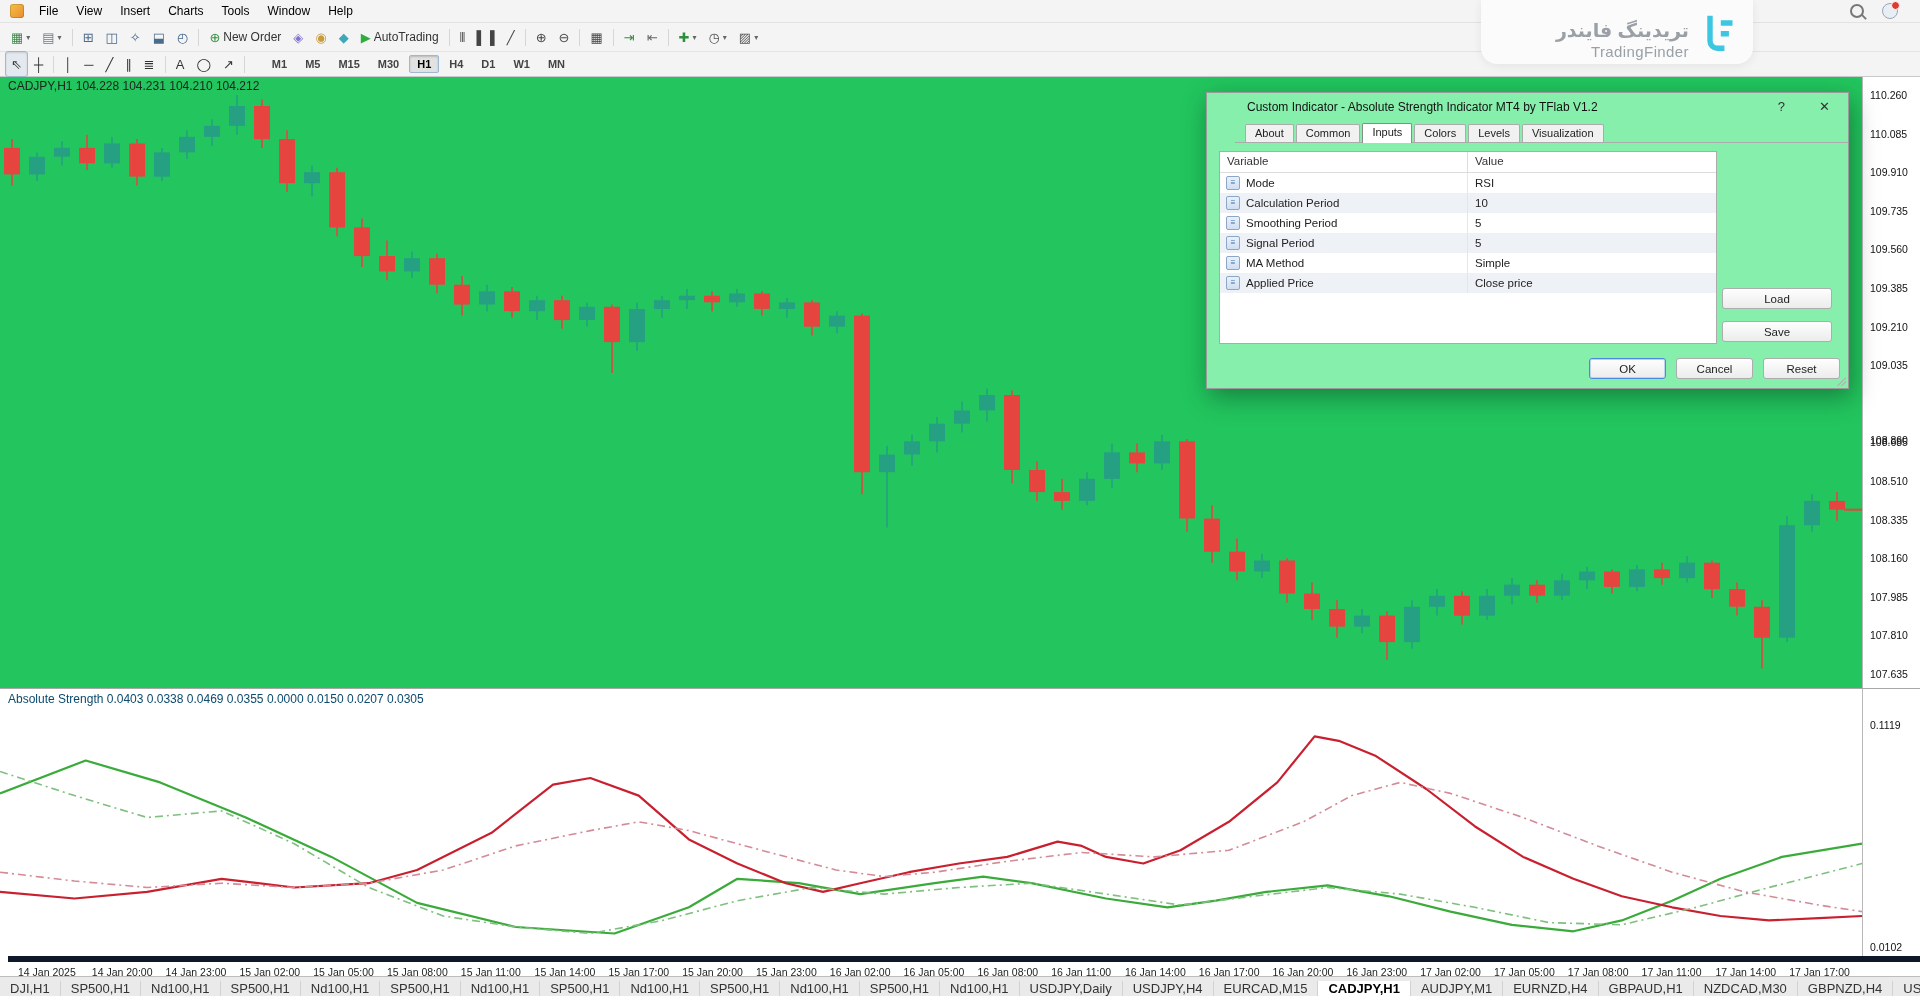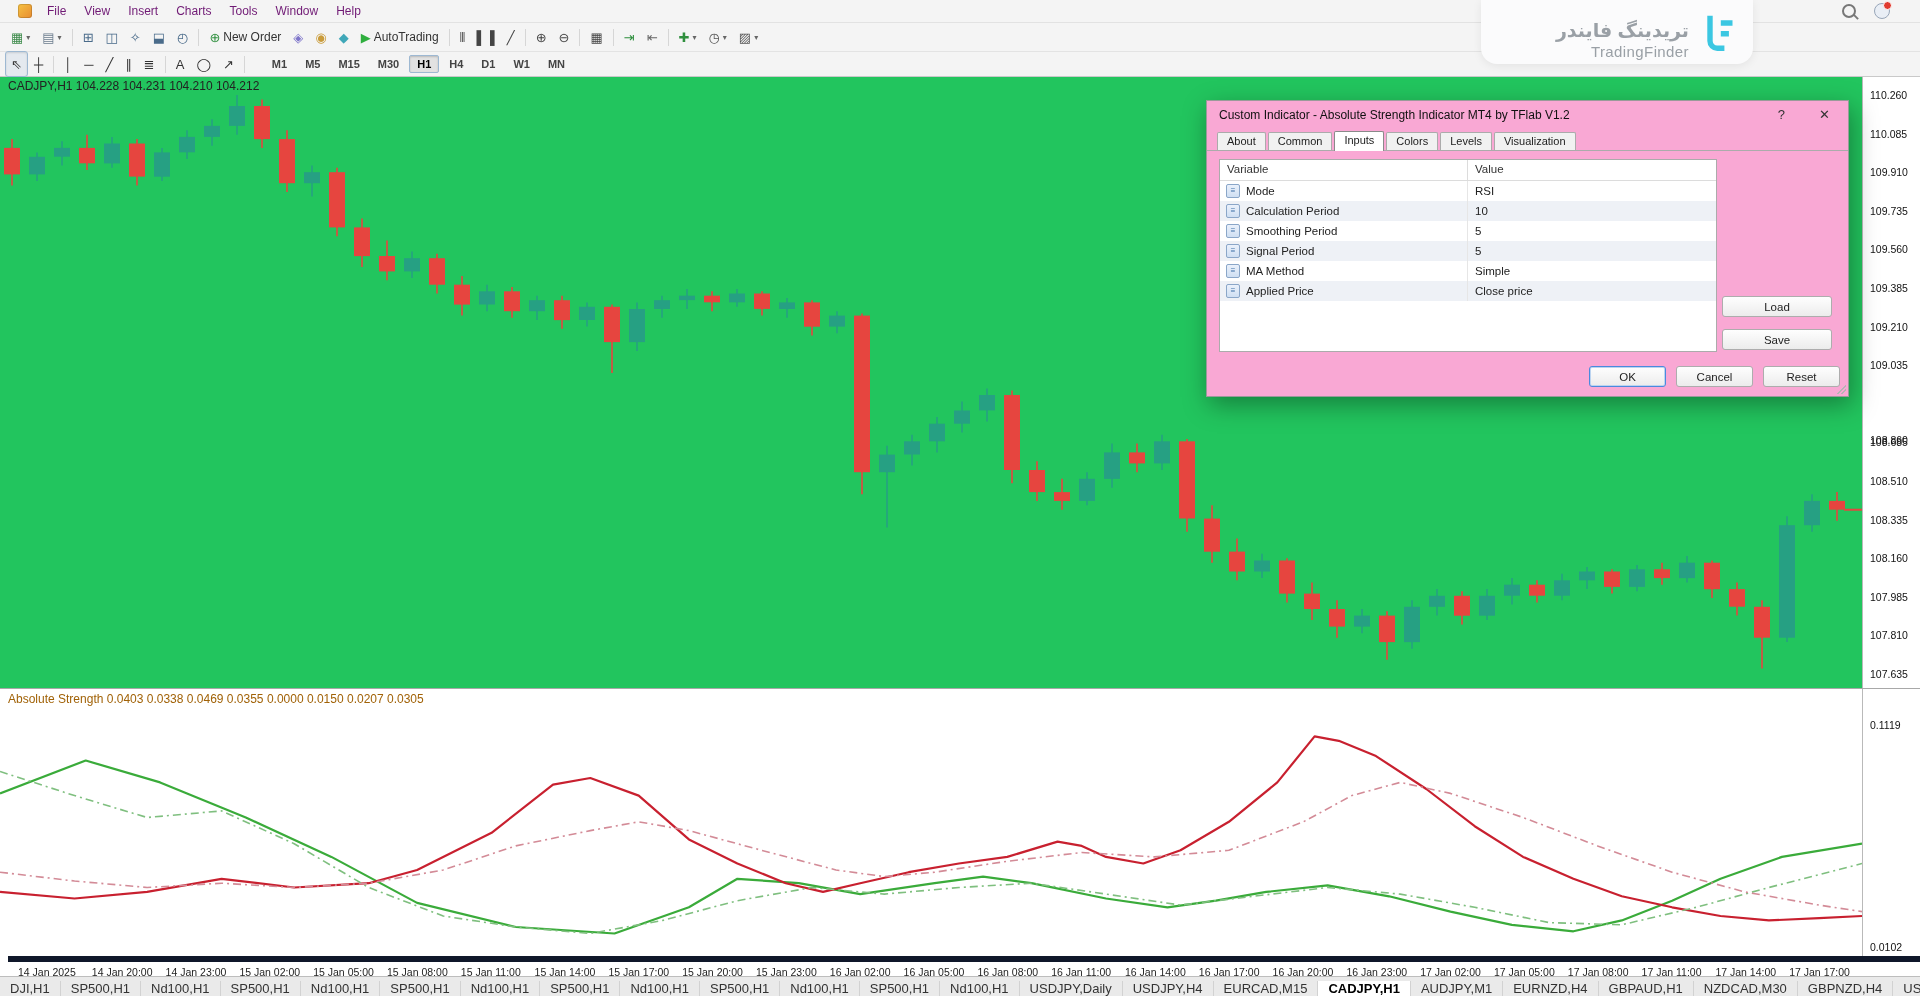--- a/index.html
+++ b/index.html
@@ -1,21 +1,21 @@
 <!DOCTYPE html>
 <html><head>
 <meta charset="utf-8">
 <style>
   html,body{margin:0;padding:0;}
   body{width:1920px;height:996px;overflow:hidden;position:relative;background:#fff;
        font-family:"Liberation Sans","DejaVu Sans",sans-serif;color:#222;}
 
   
   .menubar{height:22px;background:#f4f4f4;border-bottom:1px solid #e2e2e2;display:flex;
-           align-items:center;padding:0 16px;font-size:12px;color:#701a75;position:relative;z-index:3;}
+           align-items:center;padding:0 8px;font-size:12px;color:#000000;position:relative;z-index:3;}
   .app-icon{width:14px;height:14px;border-radius:3px;margin:0 6px 0 2px;
             background:linear-gradient(135deg,#f6c243,#e88c30);box-shadow:inset 0 0 0 1px rgba(0,0,0,.15);}
   .menu-item{padding:2px 9px;cursor:default;}
   .menu-right{margin-left:auto;display:flex;gap:18px;align-items:center;padding-right:14px;}
   .icon-search{width:10px;height:10px;border:2px solid #777;border-radius:50%;position:relative;display:inline-block;}
   .icon-search::after{content:"";position:absolute;width:6px;height:2px;background:#777;
                       transform:rotate(45deg);right:-5px;bottom:-2px;}
   .icon-profile{width:14px;height:14px;border-radius:50%;background:#e9eef5;border:1px solid #98a6b8;position:relative;display:inline-block;}
   .icon-profile::after{content:"";position:absolute;width:7px;height:7px;background:#e03a2f;border-radius:50%;
                        right:-3px;top:-3px;border:1px solid #fff;}
@@ -41,21 +41,21 @@
   #candles-svg{position:absolute;left:0;top:0;width:1862px;height:613px;}
   .chart-info{position:absolute;left:8px;top:4px;font-size:12px;color:#222;z-index:2;}
   .price-axis{position:absolute;right:0;top:0;width:57px;height:613px;border-left:1px solid #b9b9b9;
               background:#fff;font-size:10.5px;color:#111;}
   .pa-label{position:absolute;left:7px;white-space:nowrap;}
 
   
   .indicator-region{position:absolute;left:0;top:688px;width:1920px;height:268px;border-top:1px solid #a8a8a8;
                     background:#fff;box-sizing:border-box;}
   #ind-svg{position:absolute;left:0;top:0;width:1862px;height:267px;}
-  .ind-info{position:absolute;left:8px;top:3px;font-size:12px;color:#a16207;z-index:2;}
+  .ind-info{position:absolute;left:8px;top:3px;font-size:12px;color:#0c4a6e;z-index:2;}
   .ind-axis{position:absolute;right:0;top:0;width:57px;height:267px;border-left:1px solid #b9b9b9;
             background:#fff;font-size:10.5px;color:#111;}
   .ia-label{position:absolute;left:7px;}
 
   
   .time-axis{position:absolute;left:0;top:956px;width:1920px;height:20px;border-top:6px solid #0f172a;
              background:#fff;font-size:10.5px;color:#222;box-sizing:border-box;margin-left:8px;}
   .ta-label{position:absolute;top:4px;white-space:nowrap;}
 
   
@@ -67,22 +67,22 @@
 
   
   .watermark{position:absolute;left:1481px;top:0;width:272px;height:64px;background:#fbfbfc;
              border-radius:0 0 16px 16px;z-index:4;display:flex;align-items:center;justify-content:flex-end;
              padding:6px 16px;box-sizing:border-box;gap:12px;box-shadow:0 2px 10px rgba(0,0,0,.07);}
   .wm-text{text-align:right;color:#9aa0a6;line-height:1.25;}
   .wm-fa{font-size:19px;font-weight:bold;margin-top:16px;}
   .wm-en{font-size:15px;letter-spacing:.4px;}
 
   
-  .dialog{position:absolute;left:1206px;top:100px;width:643px;height:297px;background:#f9a8d4;
-          border:1px solid #9a9a9a;box-shadow:3px 8px 24px rgba(0,0,0,.35);z-index:10;font-size:11.5px;box-sizing:border-box;}
+  .dialog{position:absolute;left:1206px;top:92px;width:643px;height:297px;background:#86efac;
+          border:1px solid #9a9a9a;box-shadow:3px 8px 24px rgba(0,0,0,.35);z-index:10;font-size:11.5px;box-sizing:border-box;padding-left:28px;}
   .dlg-title{height:27px;display:flex;align-items:center;padding:0 12px;font-size:12px;color:#111;}
   .dlg-titlebtn{color:#333;font-size:13px;padding:0 6px;}
   .dlg-help{margin-left:auto;}
   .dlg-close{margin-left:22px;}
   .dlg-tabs{display:flex;align-items:flex-end;height:22px;padding:0 10px;border-bottom:1px solid #ababab;}
   .dlg-tab{padding:2px 9px 3px;border:1px solid #ababab;border-bottom:none;background:#f1f1f1;
            margin-right:2px;border-radius:2px 2px 0 0;font-size:11px;color:#222;}
   .dlg-tab.active{background:#fff;margin-bottom:-1px;padding-bottom:5px;border-color:#8a8a8a;}
   .dlg-table{position:absolute;left:12px;top:58px;width:498px;height:193px;border:1px solid #ababab;
              background:#fff;box-sizing:border-box;overflow:hidden;}

